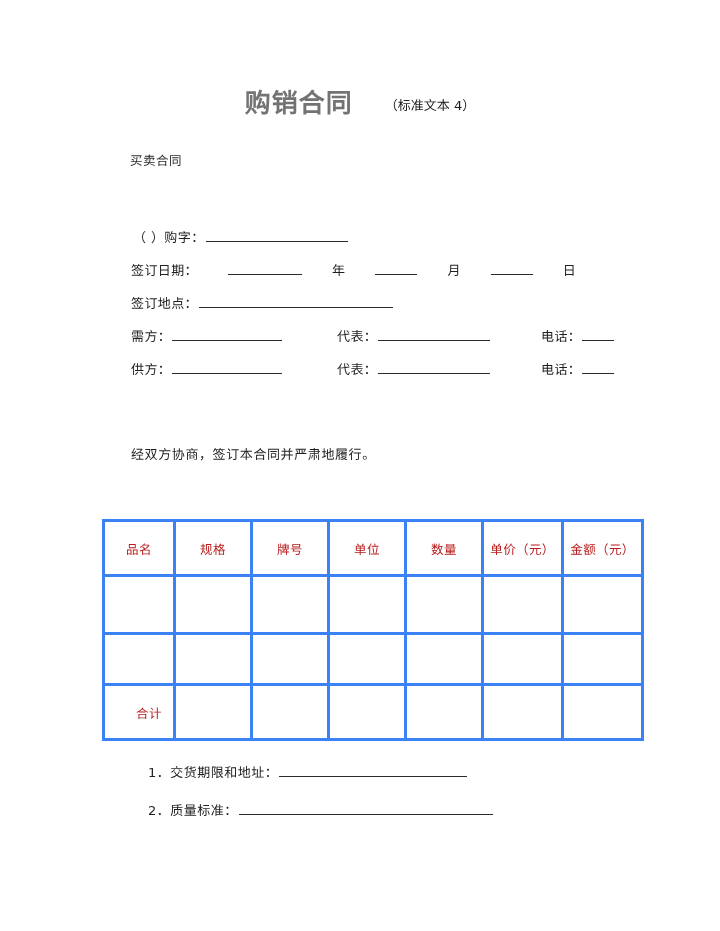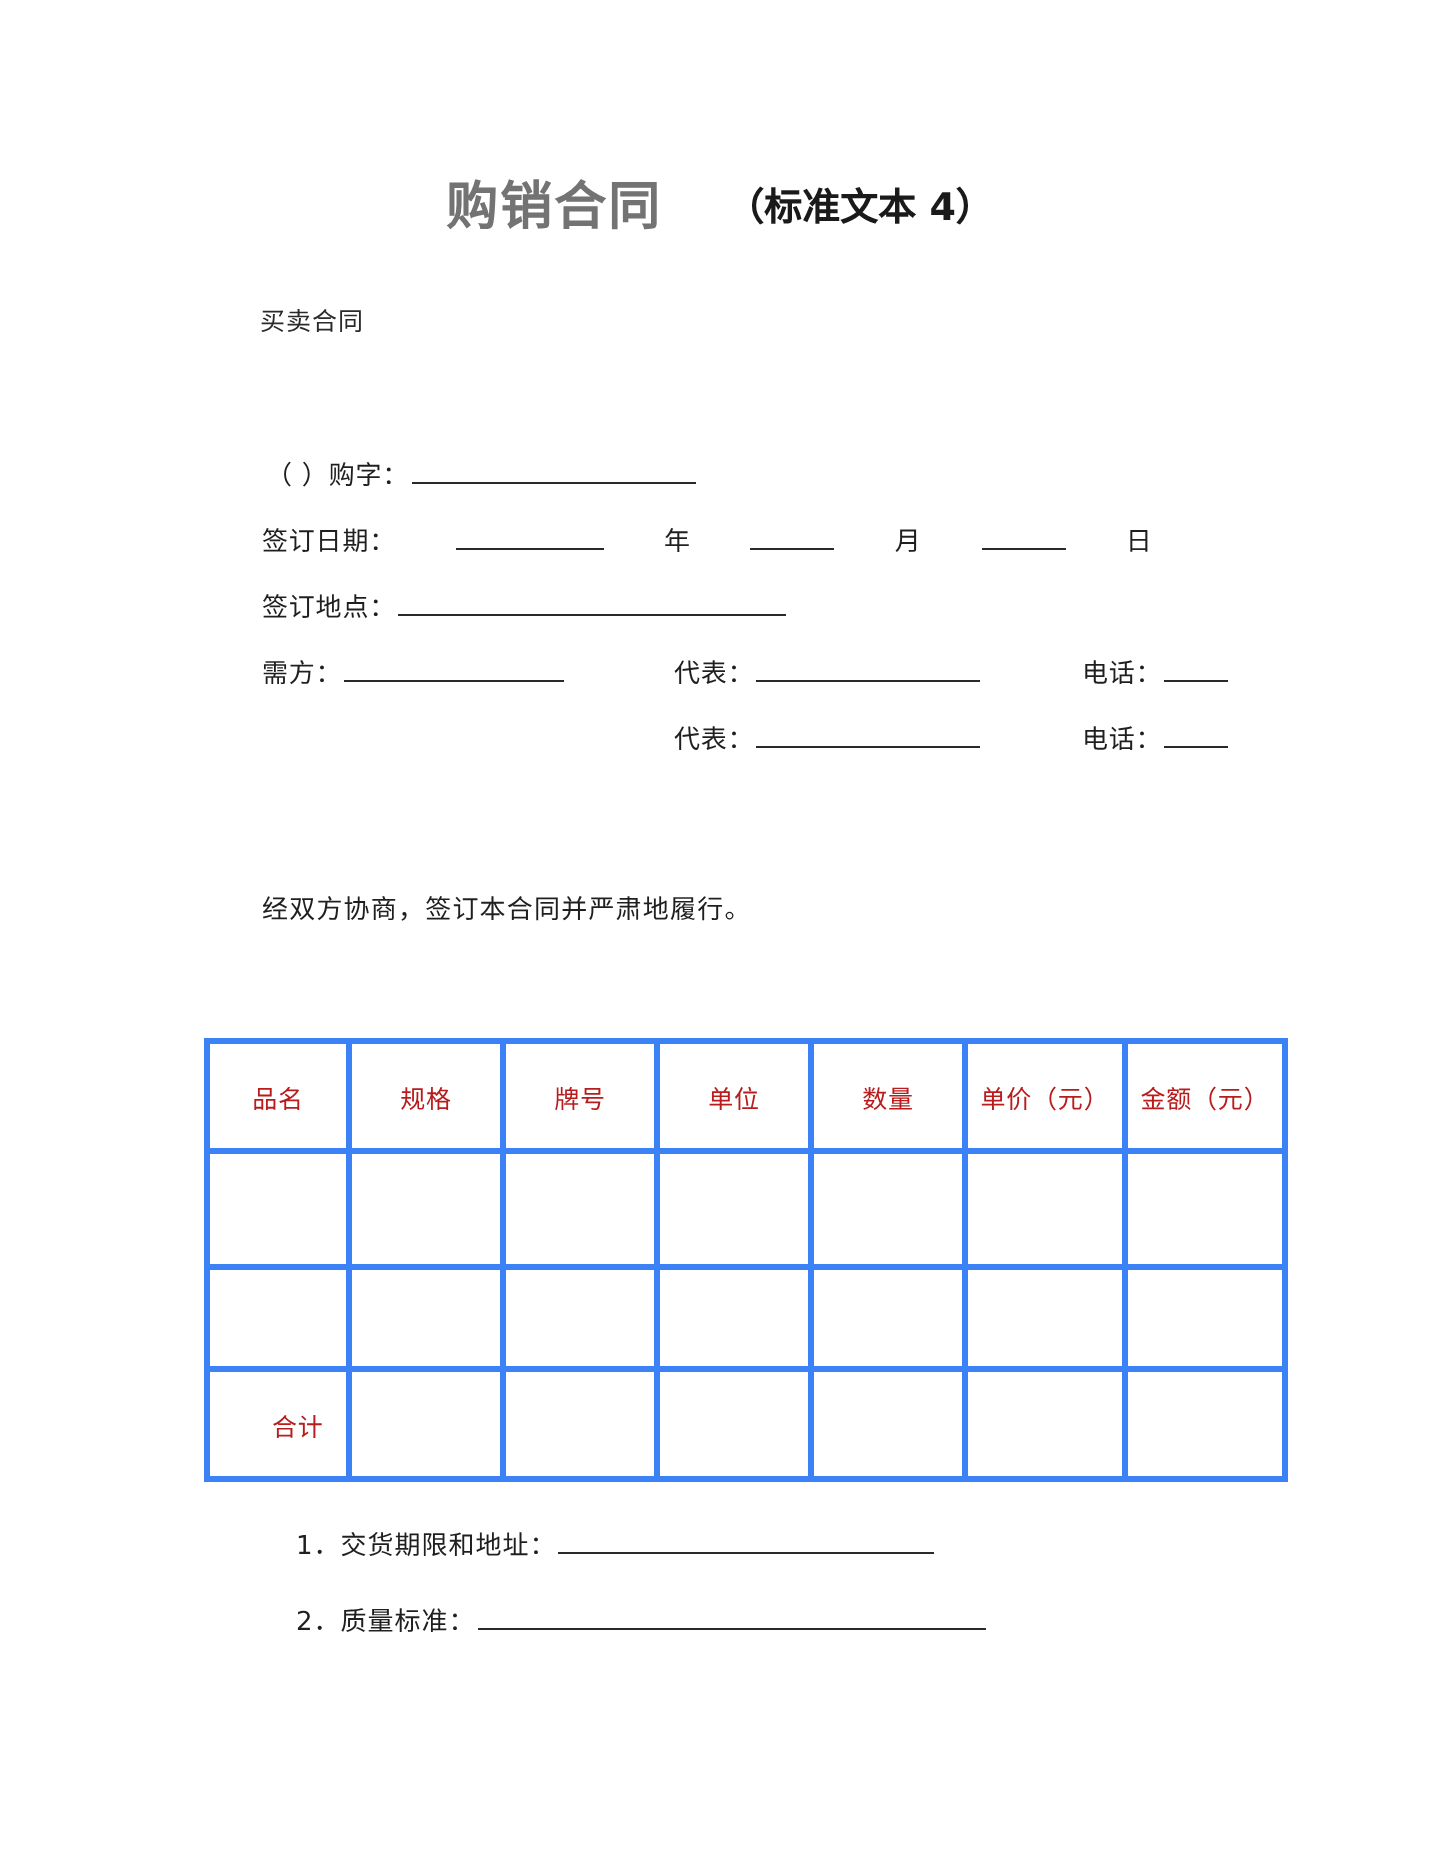--- a/index.html
+++ b/index.html
@@ -32,22 +32,22 @@
     text-align: center;
     white-space: nowrap;
   }
   .doc-title .main {
     font-size: 26px;
     font-weight: bold;
     letter-spacing: 1px;
     color: #737373;
   }
   .doc-title .suffix {
-    font-size: 19px;
-    font-weight: bold;
+    font-size: 13px;
+    font-weight: normal;
     letter-spacing: 0px;
     color: #1a1a1a;
     position: relative;
     top: -2px;
     margin-left: 32px;
   }
 
   
   .subtitle {
     position: absolute;
@@ -199,20 +199,24 @@
         <span class="lbl">代表：</span>
           <span class="blank" style="width:112px;"></span>
       </div>
       <div class="seg" style="left:541px;">
         <span class="lbl">电话：</span>
           <span class="blank" style="width:32px;"></span>
       </div>
     </div>
 
     <div class="field-row">
+      <div class="seg" style="left:131px;">
+        <span class="lbl">供方：</span>
+          <span class="blank" style="width:110px;"></span>
+      </div>
       <div class="seg" style="left:337px;">
         <span class="lbl">代表：</span>
           <span class="blank" style="width:112px;"></span>
       </div>
       <div class="seg" style="left:541px;">
         <span class="lbl">电话：</span>
           <span class="blank" style="width:32px;"></span>
       </div>
     </div>
 

